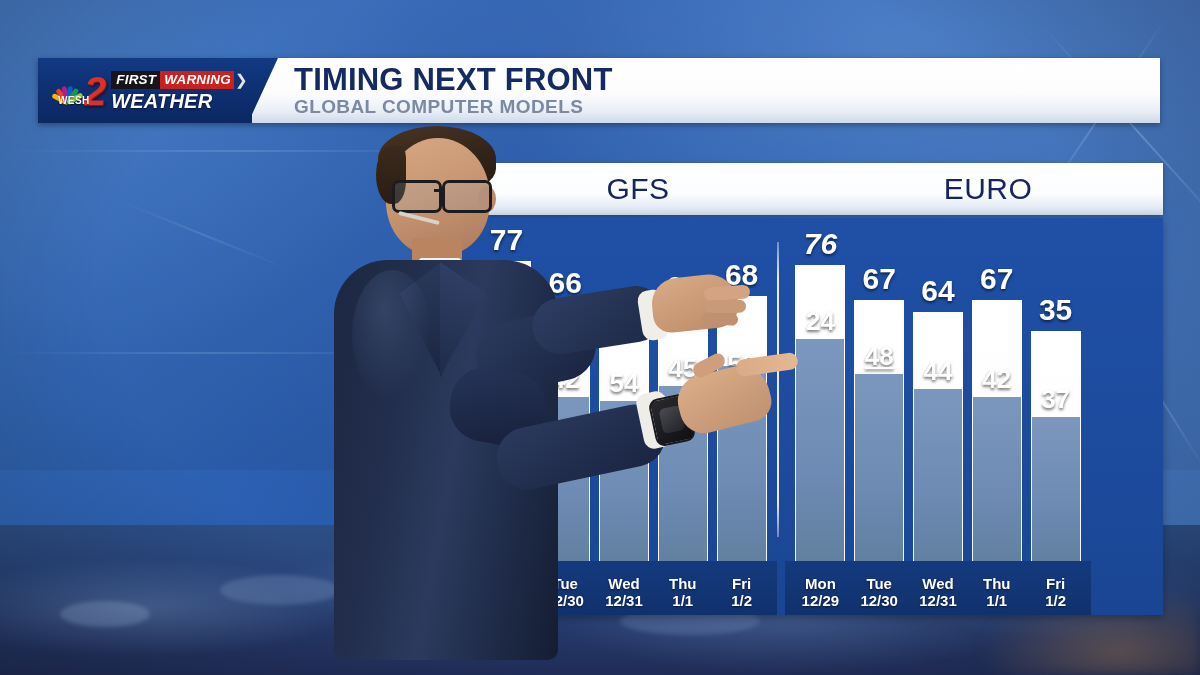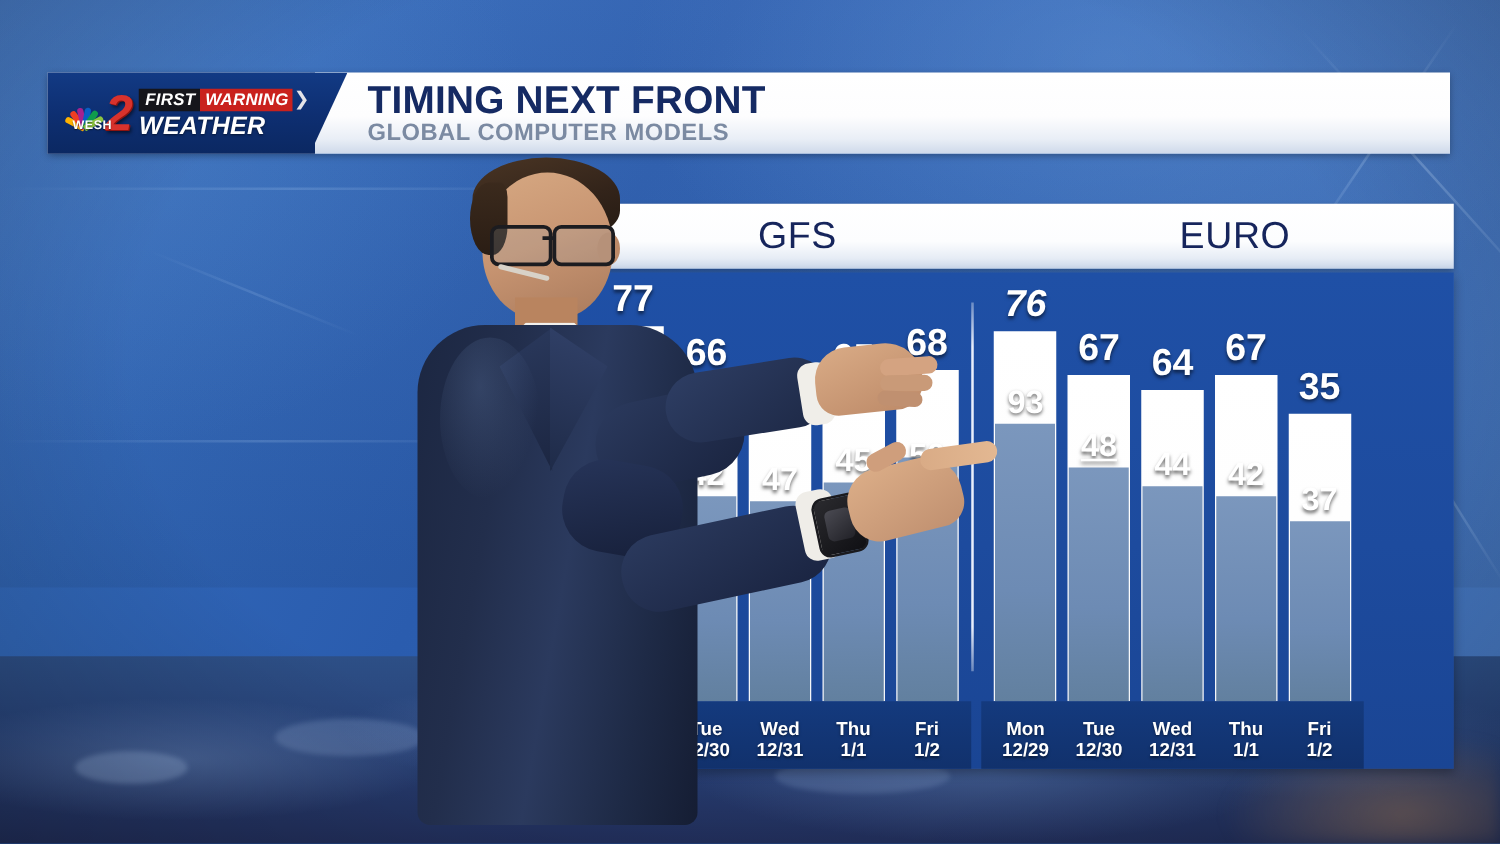--- a/index.html
+++ b/index.html
@@ -324,21 +324,21 @@
           <div class="day-col" style="left: 69.2px; width: 50px;">
             <div class="bar-high" style="height: 257px;"></div>
             <div class="bar-low" style="height: 164px;"></div>
             <div class="val-high" style="bottom: 263px;">66</div>
             <div class="val-low" style="bottom: 169px;">42</div>
           </div>
           <div class="day-col" style="left: 128px; width: 50px;">
             <div class="bar-high" style="height: 234px;"></div>
             <div class="bar-low" style="height: 160px;"></div>
             <div class="val-high" style="bottom: 240px;">60</div>
-            <div class="val-low" style="bottom: 165px;">47</div>
+            <div class="val-low" style="bottom: 165px;">54</div>
           </div>
           <div class="day-col" style="left: 186.8px; width: 50px;">
             <div class="bar-high" style="height: 253px;"></div>
             <div class="bar-low" style="height: 175px;"></div>
             <div class="val-high" style="bottom: 259px;">65</div>
             <div class="val-low" style="bottom: 180px;">45</div>
           </div>
           <div class="day-col" style="left: 245.6px; width: 50px;">
             <div class="bar-high" style="height: 265px;"></div>
             <div class="bar-low" style="height: 195px;"></div>
@@ -368,21 +368,21 @@
             <span class="dt">1/2</span>
           </div>
         </div>
     </div>
     <div class="chart-group" id="group-euro">
       <div class="plot">
           <div class="day-col" style="left: 10.4px; width: 50px;">
             <div class="bar-high" style="height: 296px;"></div>
             <div class="bar-low" style="height: 222px;"></div>
             <div class="val-high" style="bottom: 302px; font-style: italic;">76</div>
-            <div class="val-low" style="bottom: 227px;">93</div>
+            <div class="val-low" style="bottom: 227px;">24</div>
           </div>
           <div class="day-col" style="left: 69.2px; width: 50px;">
             <div class="bar-high" style="height: 261px;"></div>
             <div class="bar-low" style="height: 187px;"></div>
             <div class="val-high" style="bottom: 267px;">67</div>
             <div class="val-low" style="bottom: 192px; text-decoration: underline;">48</div>
           </div>
           <div class="day-col" style="left: 128px; width: 50px;">
             <div class="bar-high" style="height: 249px;"></div>
             <div class="bar-low" style="height: 172px;"></div>

